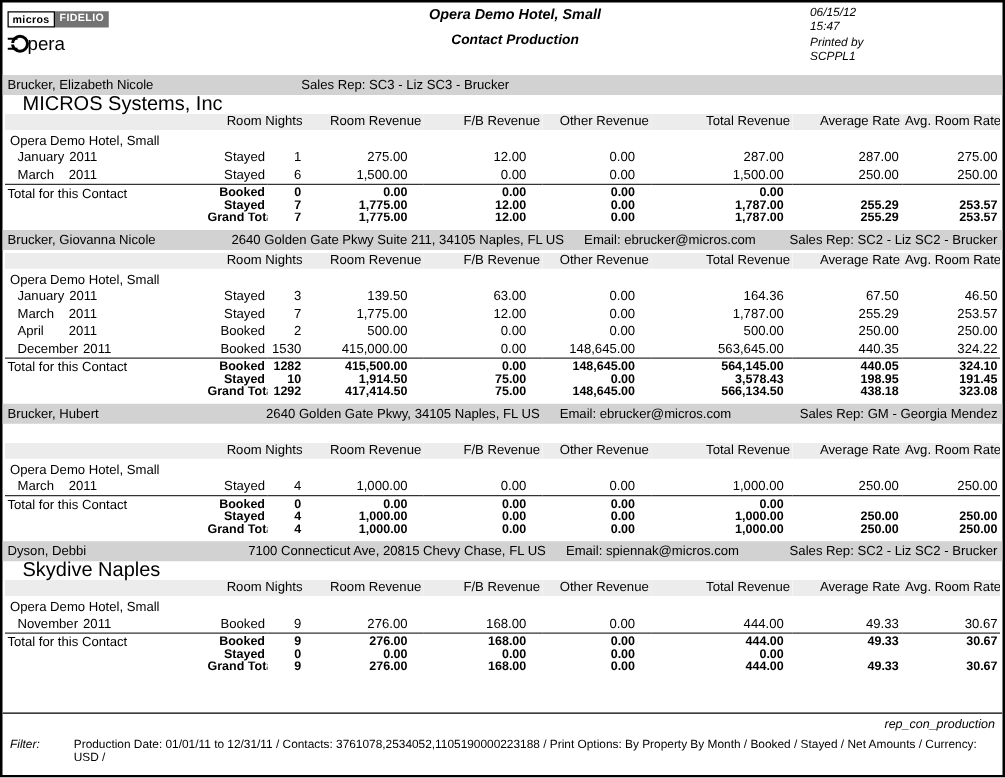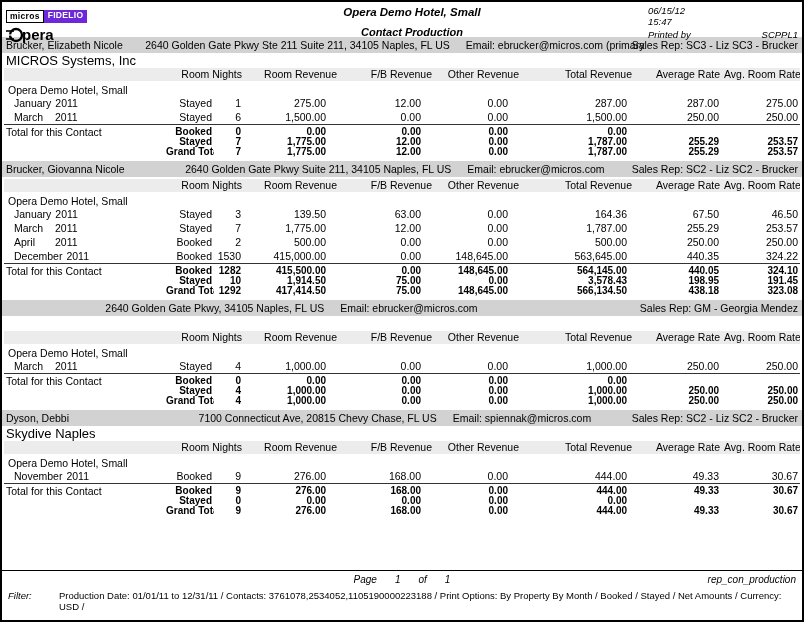--- a/index.html
+++ b/index.html
@@ -1,36 +1,36 @@
 <!DOCTYPE html>
 <html><head>
 <meta charset="utf-8">
 <style>
   html,body{margin:0;padding:0;background:#fff;}
   .page{width:804px;height:622px;box-sizing:border-box;border:2px solid #000;background:#fff;
         position:relative;font-family:"Liberation Sans",sans-serif;color:#000;overflow:hidden;}
   
-  .rh{display:flex;padding:3px 4px 0;height:35px;box-sizing:border-box;}
+  .rh{display:flex;padding:3px 4px 0;height:58px;box-sizing:border-box;}
   .rh-left{width:170px;}
   .logo-box{display:inline-flex;font-size:8.5px;font-weight:bold;line-height:11px;letter-spacing:.3px;}
   .logo-micros{border:1px solid #000;background:#fff;padding:0 3px;}
-  .logo-fidelio{background:#6d28d9;color:#fff;padding:0 4px;}
-  .opera{margin-top:3px;display:flex;align-items:flex-start;font-weight:bold;font-size:15px;}
+  .logo-fidelio{background:#737373;color:#fff;padding:0 4px;}
+  .opera{margin-top:3px;display:flex;align-items:flex-end;font-weight:normal;font-size:15px;}
   .opera svg{margin-right:-2px;}
   .rh-center{flex:1;text-align:center;font-style:italic;font-weight:bold;}
   .rh-title{font-size:11.5px;margin-top:1px;}
   .rh-sub{font-size:11px;margin-top:8px;}
   .rh-right{width:150px;text-align:left;font-style:italic;font-size:9.5px;line-height:11px;}
-  .printedby{display:flex;justify-content:space-between;margin-top:2px;}
+  .printedby{display:flex;justify-content:space-between;margin-top:2px;flex-direction:column;}
   
   .band{background:#d2d2d2;display:flex;align-items:center;padding:2px 4px;font-size:10.5px;line-height:12px;gap:43px;}
   .c-name{width:172px;flex-shrink:0;white-space:nowrap;overflow:hidden;}
   .c-mid{flex:1;display:flex;justify-content:center;gap:16px;min-width:0;white-space:nowrap;}
   .c-rep{text-align:right;white-space:nowrap;margin-left:20px;}
-  .company{padding:2px 4px 0;font-size:13px;line-height:11px;min-height:11px;}
+  .company{padding:2px 16px 0;font-size:16px;line-height:11px;min-height:11px;}
   table{border-collapse:collapse;table-layout:fixed;width:796px;margin:2px 2px 0;font-size:10.5px;}
   td{padding:0 2px;overflow:hidden;white-space:nowrap;}
   tr.colhdr td{background:#ececec;line-height:11px;padding-top:1px;padding-bottom:1px;text-align:right;}
   tr.colhdr td.lbl{text-align:left;}
   .num,.st{text-align:right;}
   tr.prop td{padding-top:4px;line-height:11px;padding-left:4px;}
   tr.mr td{line-height:12px;padding-top:1px;padding-bottom:1px;}
   tr.mr td.lbl{padding-left:10px;}
   .mn{display:inline-block;min-width:37px;margin-right:4px;}
   tr.tot td{font-weight:bold;font-size:10px;line-height:10px;padding-top:0;padding-bottom:0;}
@@ -81,24 +81,20 @@
       <div class="printedby">
         <span>Printed by</span>
         <span>SCPPL1</span>
       </div>
     </div>
   </div>
 
   <section>
     <div class="band">
       <span class="c-name">Brucker, Elizabeth Nicole</span>
-      <span class="c-mid">
-        <span>2640 Golden Gate Pkwy Ste 211 Suite 211, 34105 Naples, FL US</span>
-        <span>Email: ebrucker@micros.com (primary</span>
-      </span>
       <span class="c-rep">Sales Rep: SC3 - Liz SC3 - Brucker</span>
     </div>
     <div class="company">MICROS Systems, Inc</div>
     <table>
       <colgroup>
           <col style="width:160px">
           <col style="width:50px">
           <col style="width:30px">
           <col style="width:95px">
           <col style="width:95px">
@@ -291,20 +287,21 @@
         <td class="num p7">566,134.50</td>
         <td class="num p3">438.18</td>
         <td class="num">323.08</td>
       </tr>
     </tbody>
       </table>
   </section>
 
   <section>
     <div class="band">
+      <span class="c-name">Brucker, Hubert</span>
       <span class="c-mid">
         <span>2640 Golden Gate Pkwy, 34105 Naples, FL US</span>
         <span>Email: ebrucker@micros.com</span>
       </span>
       <span class="c-rep">Sales Rep: GM - Georgia Mendez</span>
     </div>
     <div class="company"></div>
     <table>
       <colgroup>
           <col style="width:160px">
@@ -459,23 +456,20 @@
         <td class="num p3">49.33</td>
         <td class="num">30.67</td>
       </tr>
     </tbody>
       </table>
   </section>
 
   <div class="footer">
     <div class="f-line"></div>
     <div class="f-page">
-      <div class="f-page-center">
-        <span>Page</span><span>1</span><span>of</span><span>1</span>
-      </div>
       <span class="f-repid">rep_con_production</span>
     </div>
     <div class="f-filter">
       <span class="f-filter-label">Filter:</span>
       <span class="f-filter-text">Production Date: 01/01/11 to 12/31/11 / Contacts: 3761078,2534052,1105190000223188 / Print Options: By Property By Month / Booked / Stayed / Net Amounts / Currency: USD /</span>
     </div>
   </div>
 
 </div>
 

